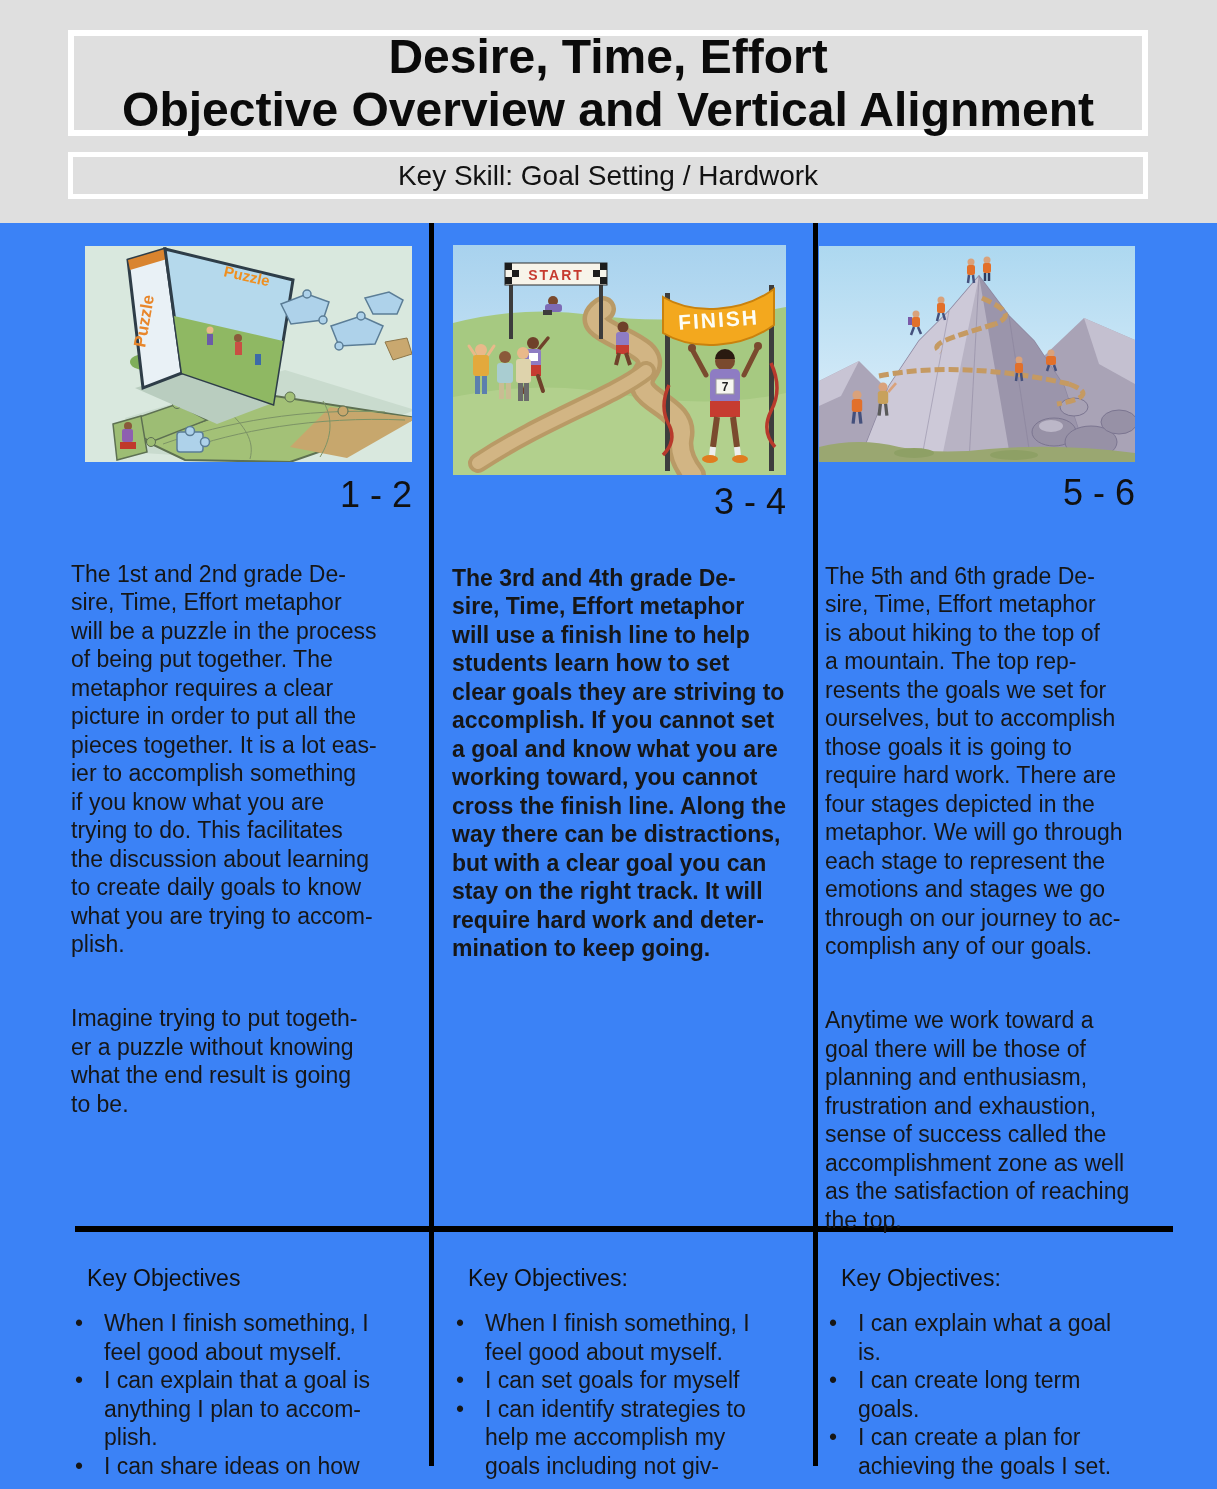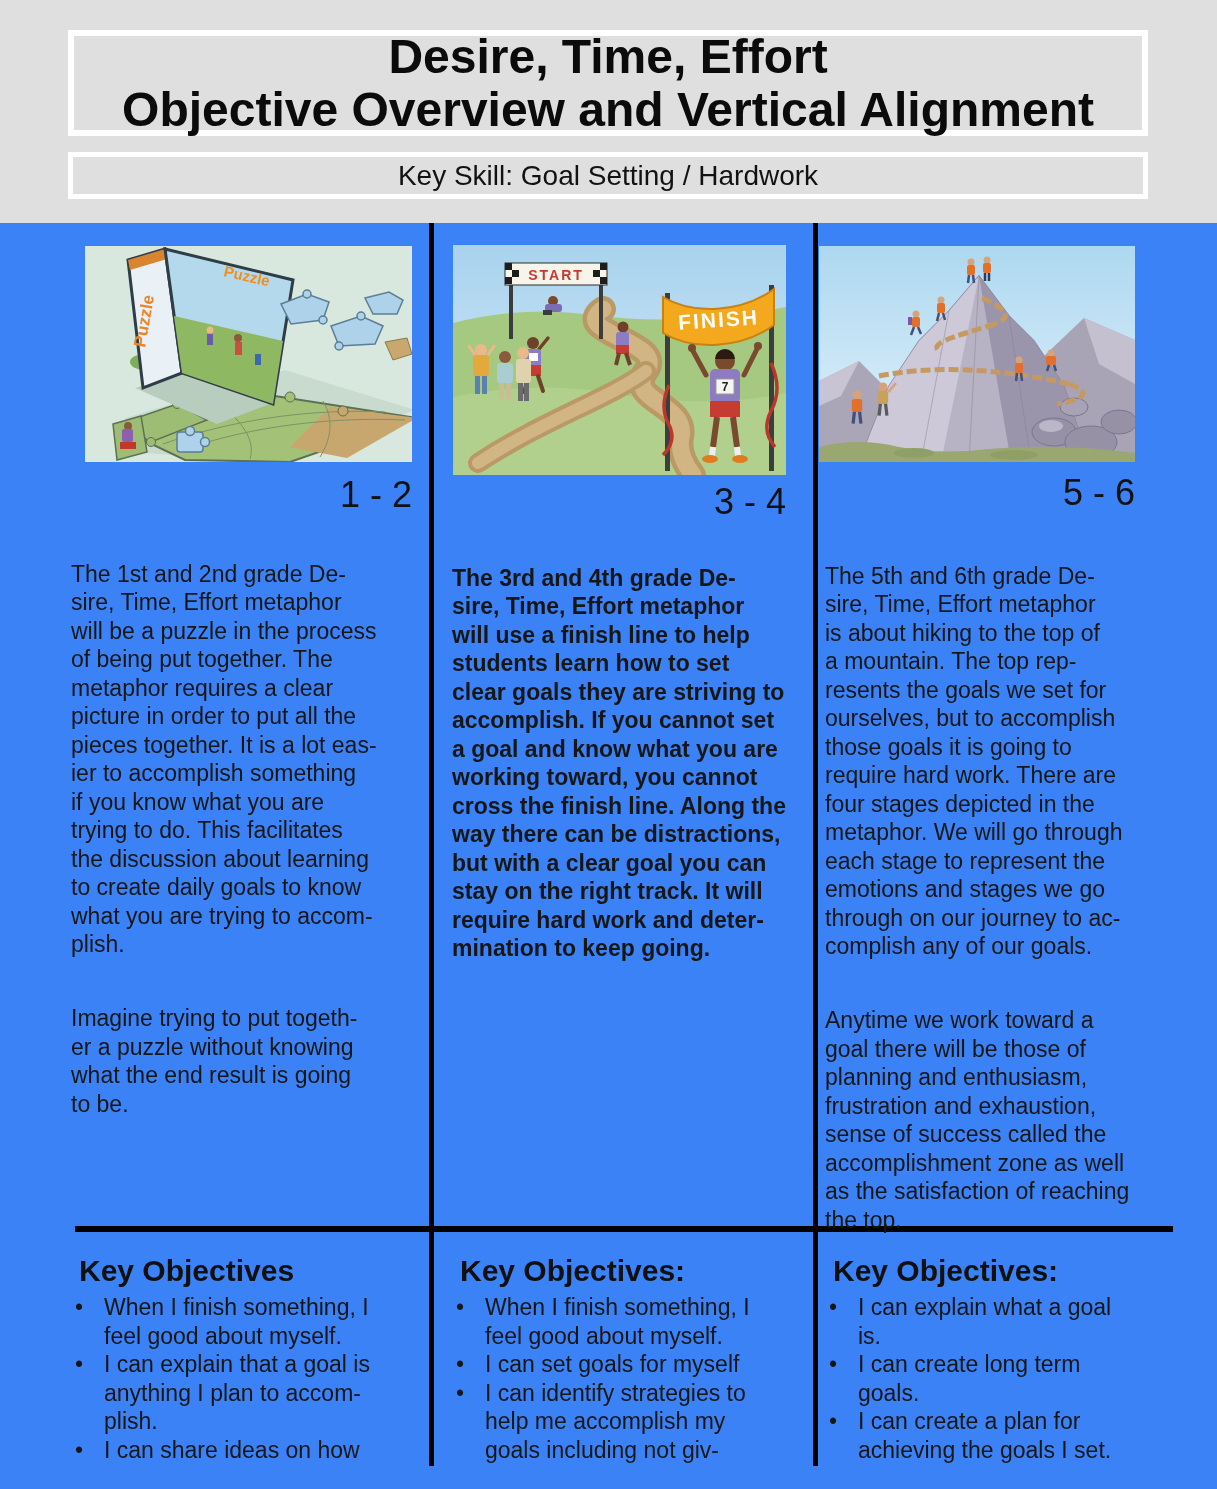--- a/index.html
+++ b/index.html
@@ -27,21 +27,21 @@
   .para{position:absolute;font-size:23px;line-height:28.5px;white-space:pre-line;color:#161616;width:348px;}
   .para p{margin:0;}
   .para p + p{margin-top:17px;}
   .para1{left:71px;top:531px;}
   .para2{left:452px;top:535px;font-weight:bold;}
   .para3{left:825px;top:533px;}
   .objectives{position:absolute;width:352px;font-size:23px;line-height:28.5px;color:#161616;}
   .obj1{left:71px;top:1248px;}
   .obj2{left:452px;top:1248px;}
   .obj3{left:825px;top:1248px;}
-  .objectives h3{margin:8px;font-size:30px;line-height:29px;font-weight:bold;color:#101010;}
+  .objectives h3{margin:16px;font-size:23px;line-height:29px;font-weight:normal;color:#101010;}
   .objectives ul{list-style:none;margin:1px 0 0 0;padding:0;}
   .objectives li{display:flex;align-items:flex-start;}
   .objectives .b{width:33px;flex:0 0 33px;padding-left:4px;box-sizing:border-box;}
   .objectives .t{flex:1;white-space:pre-line;}
 </style>
 </head>
 <body>
 
 <div class="page">
 

